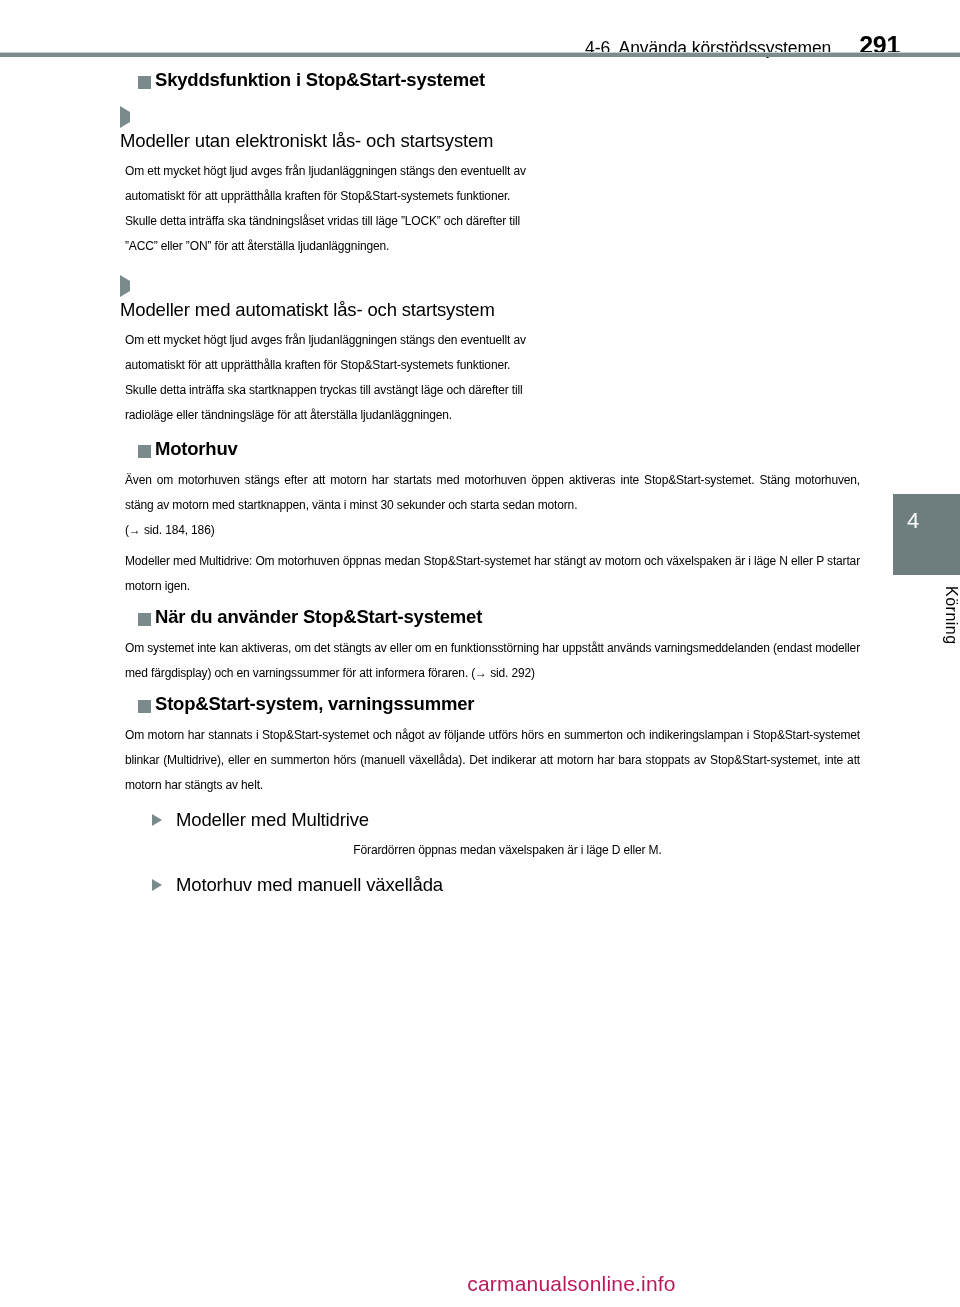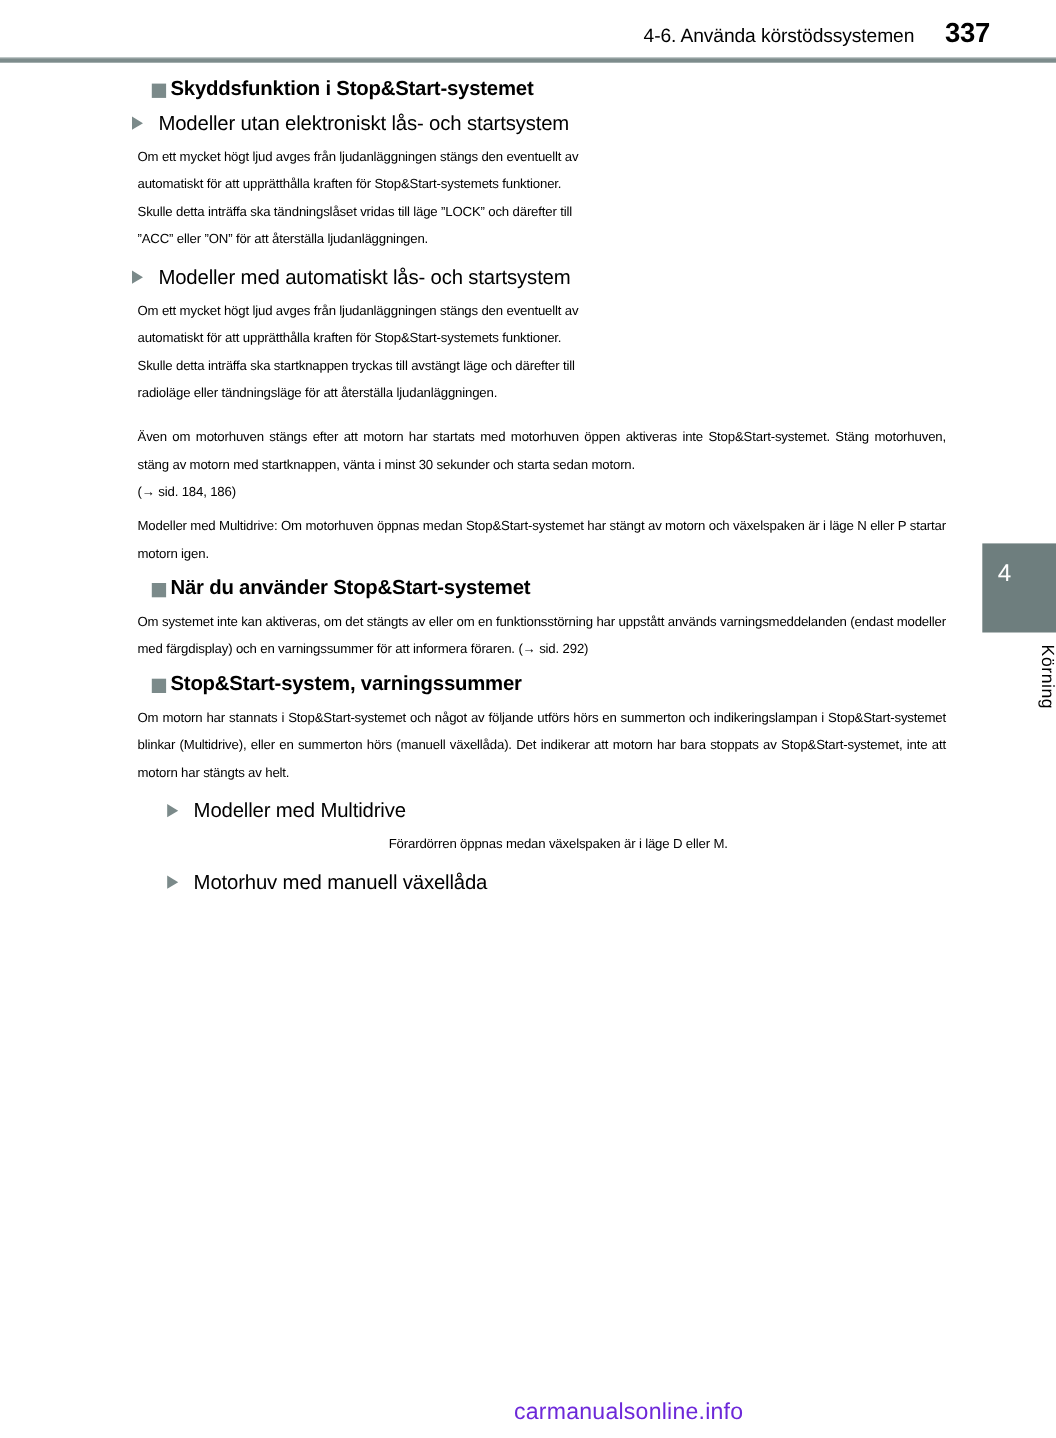--- a/index.html
+++ b/index.html
@@ -20,21 +20,21 @@
   #page-header {
     position: absolute;
     top: 0;
     left: 0;
     width: 960px;
     height: 56px;
   }
   #header-inner {
     position: absolute;
     right: 60px;
-    top: 16px;
+    top: 31px;
     display: flex;
     align-items: baseline;
     gap: 28px;
   }
   #header-title {
     font-size: 17.5px;
     letter-spacing: -0.1px;
     white-space: nowrap;
   }
   #header-pagenum {
@@ -114,21 +114,21 @@
     line-height: 23px;
     letter-spacing: -0.2px;
   }
 
   
   .arrow-block {
     display: flex;
     align-items: flex-start;
     margin: 0;
   }
-  .arrow-block.lvl1 { padding-left: 15px; }
+  .arrow-block.lvl1 { padding-left: 15px; flex-direction: column; }
   .arrow-block.lvl2 { padding-left: 47px; }
   .tri-bullet {
     width: 0;
     height: 0;
     border-top: 6.5px solid transparent;
     border-bottom: 6.5px solid transparent;
     border-left: 10px solid #7b8a8a;
     flex: 0 0 10px;
     margin-top: 7px;
     margin-right: 4px;
@@ -157,31 +157,31 @@
   
   #watermark {
     position: absolute;
     left: 0;
     top: 1272px;
     width: 843px;
     text-align: center;
     padding-left: 300px;
     box-sizing: border-box;
     font-size: 21px;
-    color: #6d28d9;
+    color: #be185d;
     letter-spacing: 0.2px;
   }
 </style>
 </head>
 <body>
 
 <div id="page-header">
   <div id="header-inner">
     <div id="header-title">4-6. Använda körstödssystemen</div>
-    <div id="header-pagenum">337</div>
+    <div id="header-pagenum">291</div>
   </div>
   <div id="header-rule"></div>
 </div>
 
 <div id="side-tab" style="background: rgb(110, 126, 126);">
   <div id="side-tab-number">4</div>
 </div>
 <div id="side-tab-label">Körning</div>
 
 <div id="content">
@@ -217,20 +217,24 @@
 
     <p class="para indent1">Om ett mycket högt ljud avges från ljudanläggningen stängs den eventuellt av</p>
     <p class="para indent1">automatiskt för att upprätthålla kraften för Stop&amp;Start-systemets funktioner.</p>
     <p class="para indent1">Skulle detta inträffa ska startknappen tryckas till avstängt läge och därefter till</p>
     <p class="para indent1">radioläge eller tändningsläge för att återställa ljudanläggningen.</p>
   </div>
 
   <div class="gap-md"></div>
 
   <div class="section">
+    <div class="h-block">
+      <span class="sq-bullet" style="background: rgb(123, 138, 138);"></span>
+      <span class="h-text">Motorhuv</span>
+    </div>
 
     <div class="gap-sm"></div>
 
     <p class="para indent1 just">Även om motorhuven stängs efter att motorn har startats med motorhuven öppen aktiveras inte Stop&amp;Start-systemet. Stäng motorhuven, stäng av motorn med startknappen, vänta i minst 30 sekunder och starta sedan motorn.</p>
     <p class="para indent1">(→ sid. 184, 186)</p>
 
     <div class="gap-sm"></div>
 
     <p class="para indent1 just">Modeller med Multidrive: Om motorhuven öppnas medan Stop&amp;Start-systemet har stängt av motorn och växelspaken är i läge N eller P startar motorn igen.</p>
   </div>

